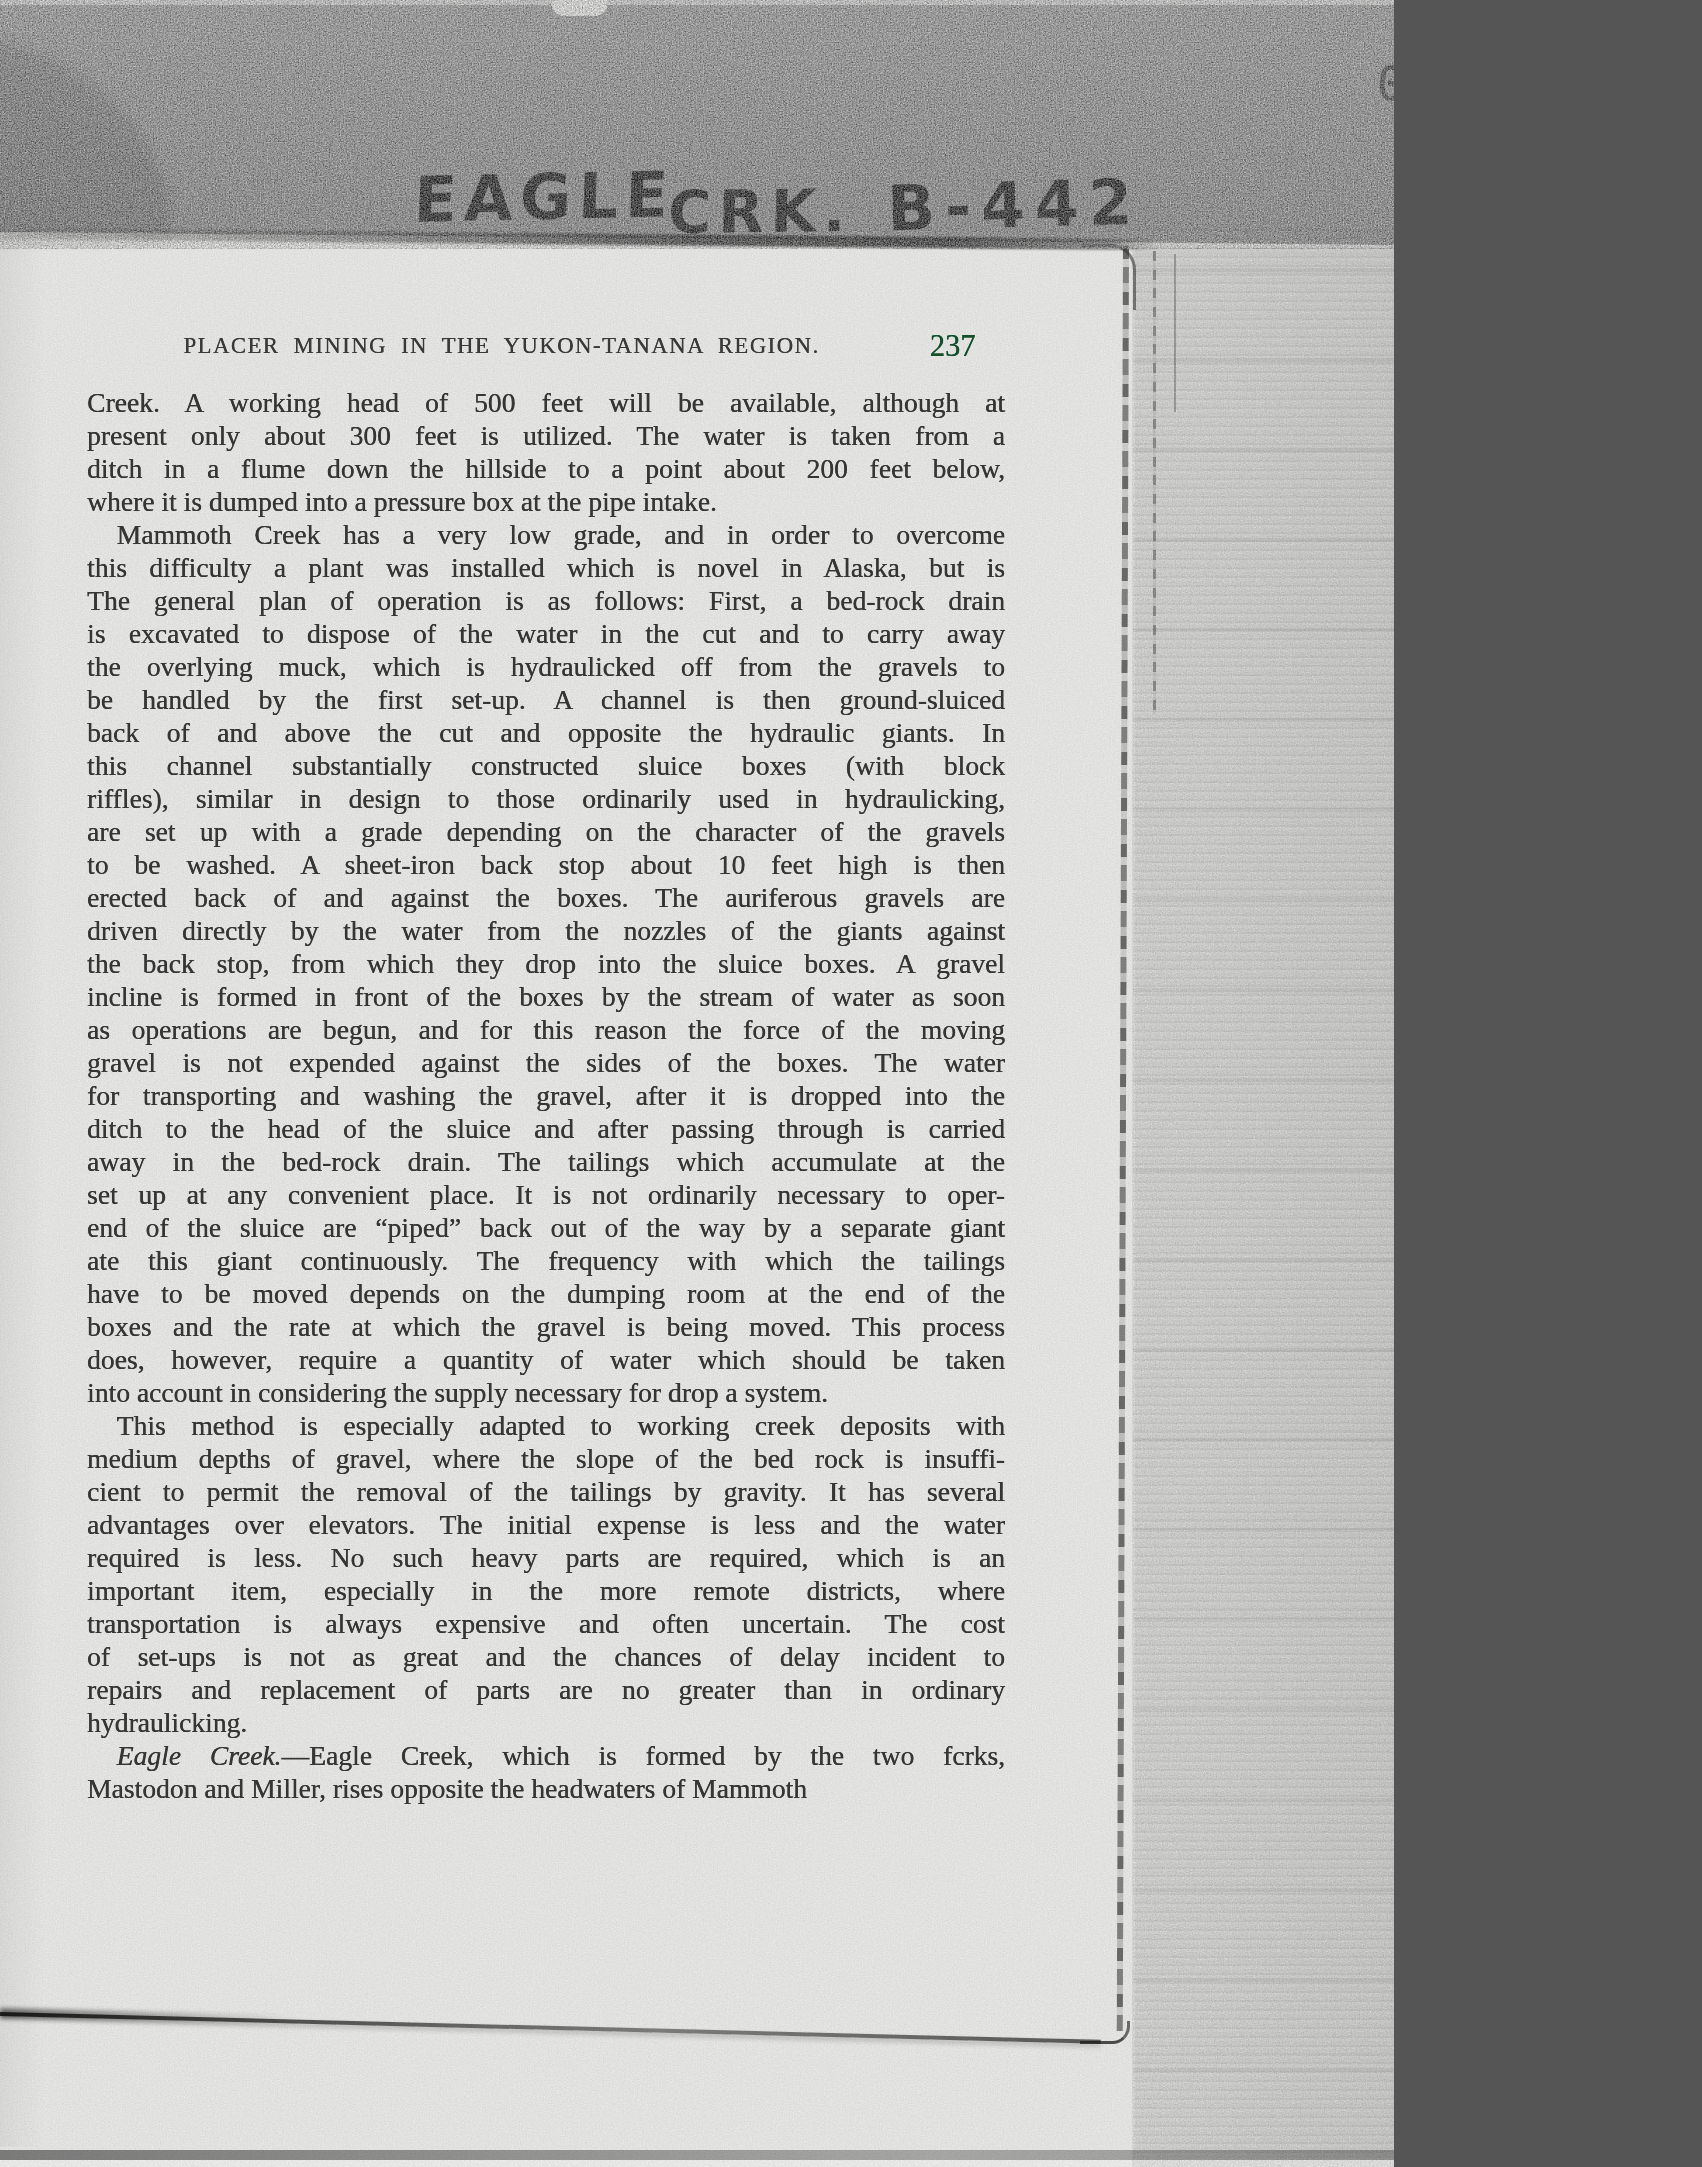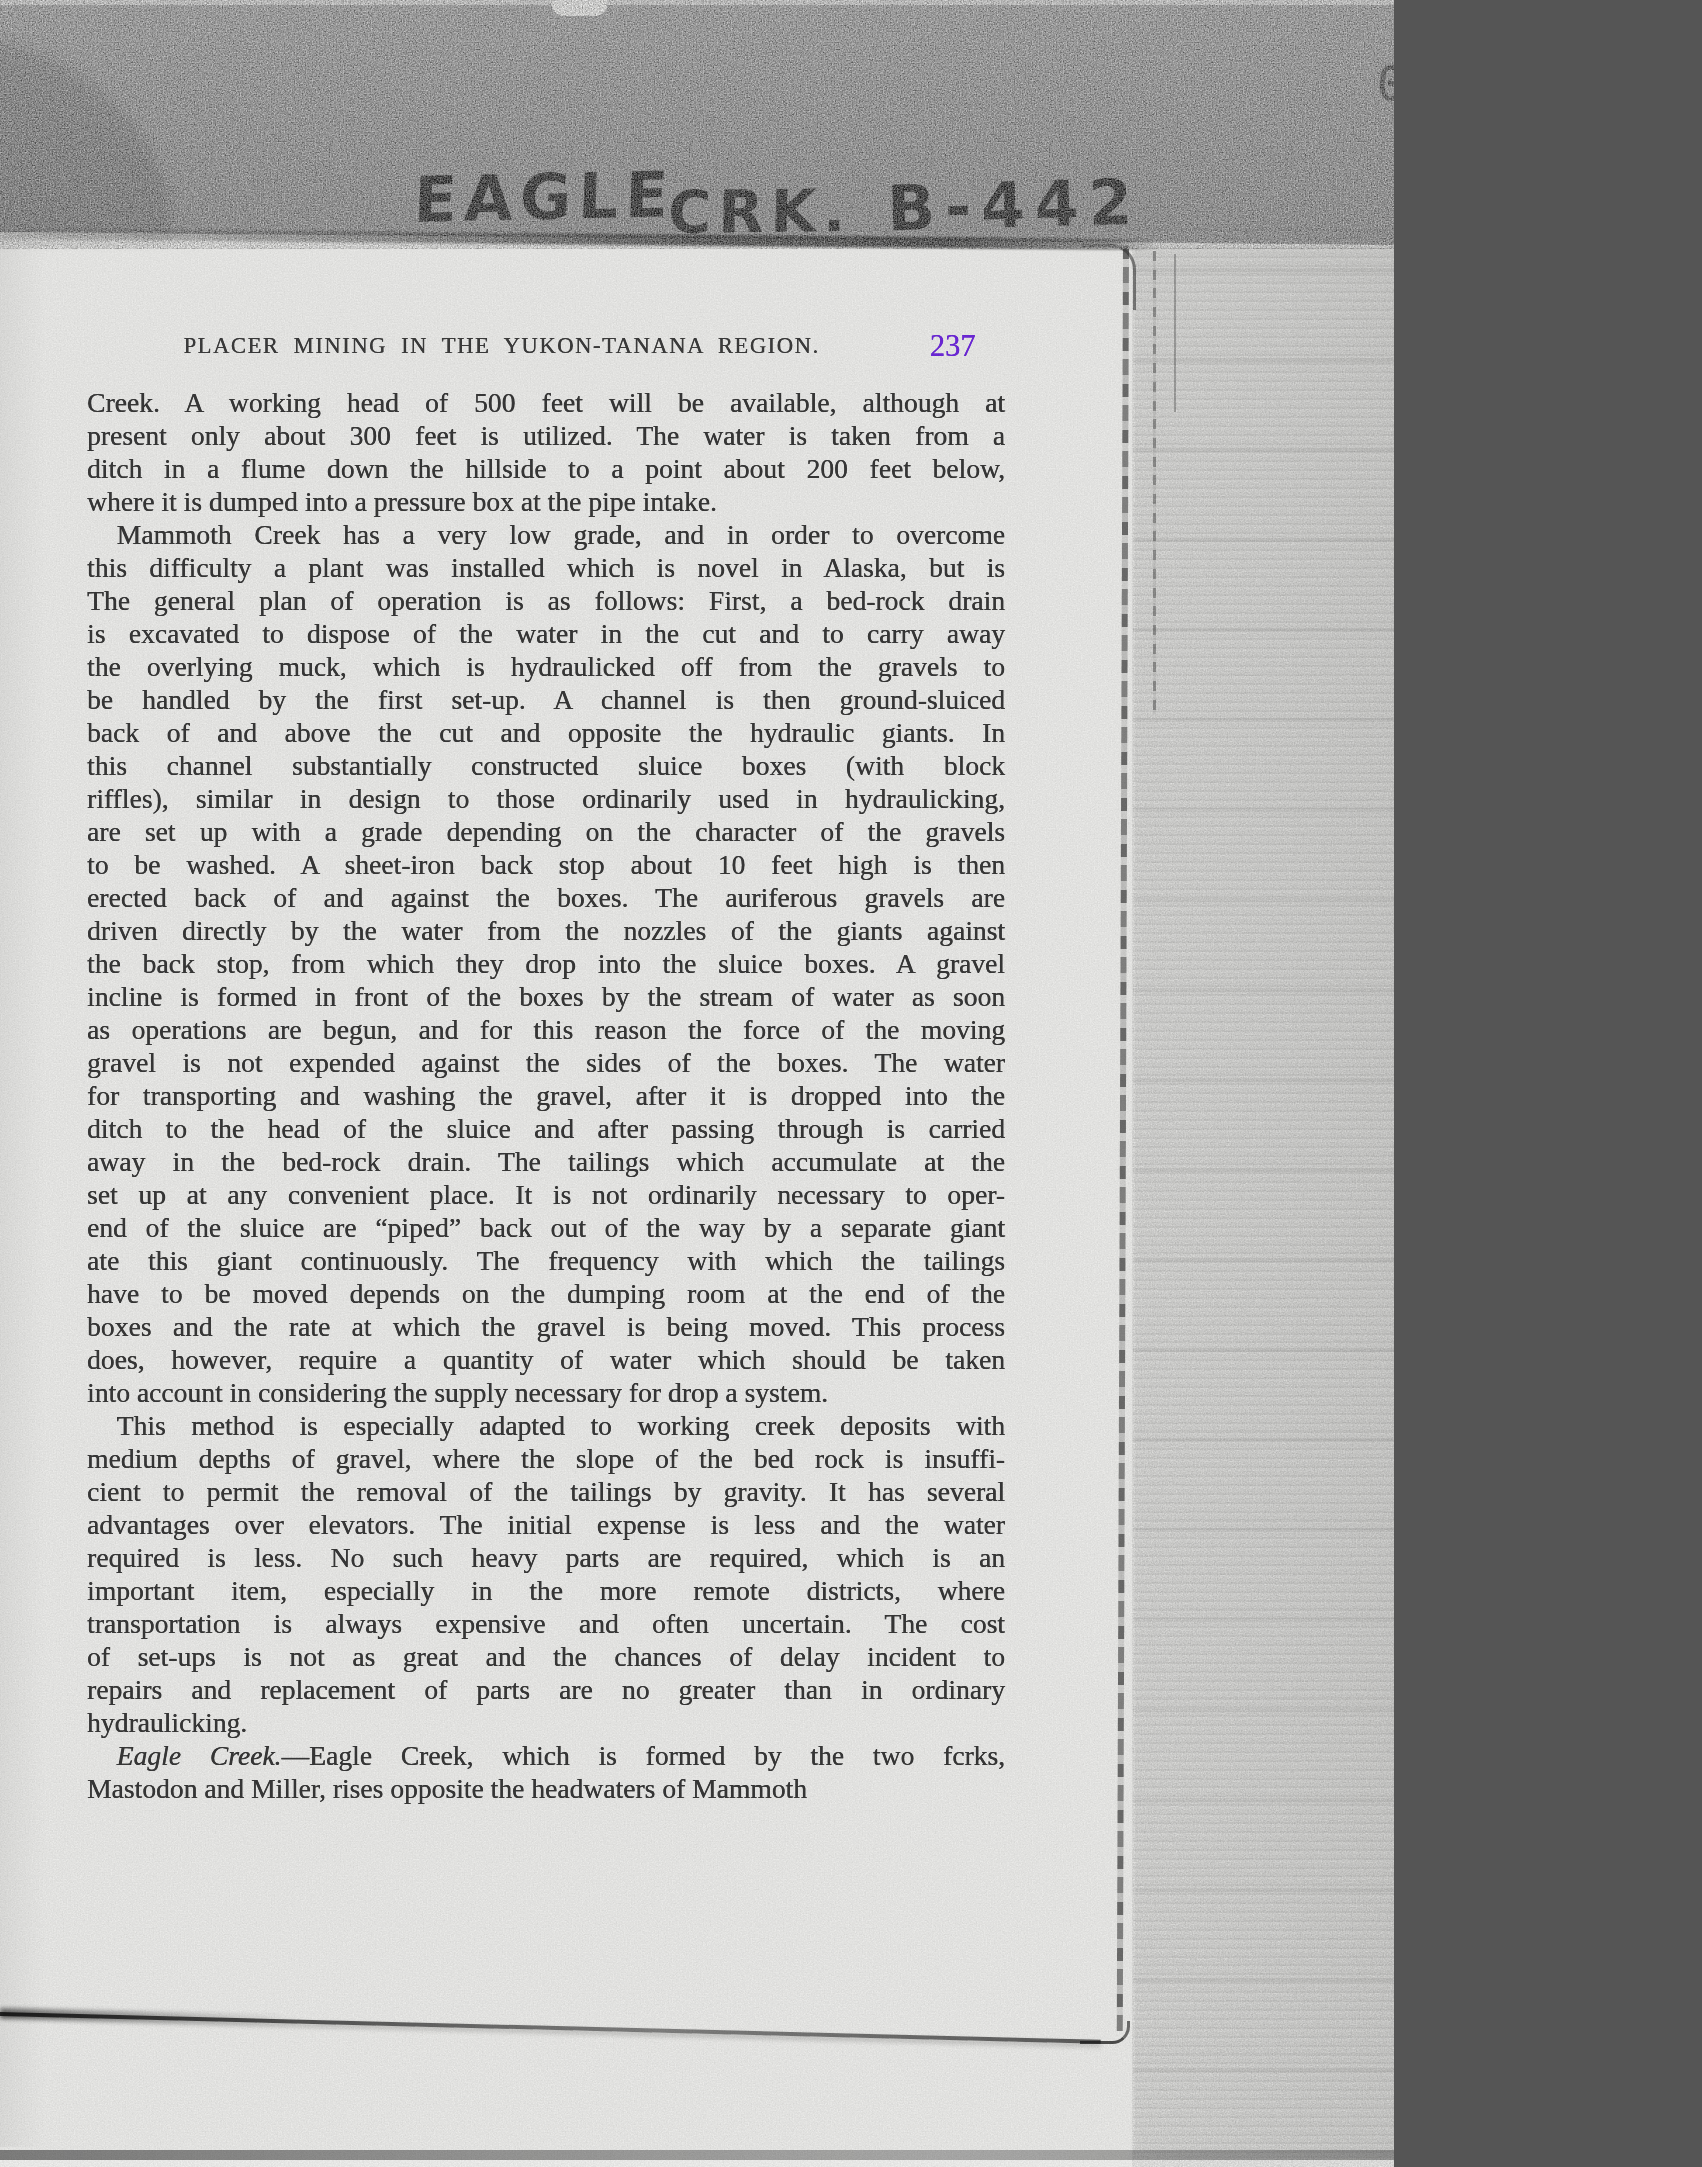--- a/index.html
+++ b/index.html
@@ -73,21 +73,21 @@
   }
   .page-header{
     position:absolute; left:87px; top:333px; width:918px; height:39px;
   }
   .running-title{
     display:block; text-align:center; padding-right:89px;
     font-size:22.7px; letter-spacing:1.5px; word-spacing:6.9px; color:#3c3c3c;
     text-shadow:0.3px 0 0 currentColor;
   }
   .page-number{
-    position:absolute; right:29.6px; top:-3.9px; font-size:30.5px; color:#6d28d9;
+    position:absolute; right:29.6px; top:-3.9px; font-size:30.5px; color:#14532d;
     text-shadow:0.3px 0 0 currentColor;
   }
   .text-column{
     position:absolute; left:87px; top:386px; width:918px;
     color:var(--ink,#383838);
   }
   .line{
     font-size:27.6px; line-height:33px;
     text-align:justify; text-align-last:justify;
     text-shadow:0.3px 0 0 currentColor;

